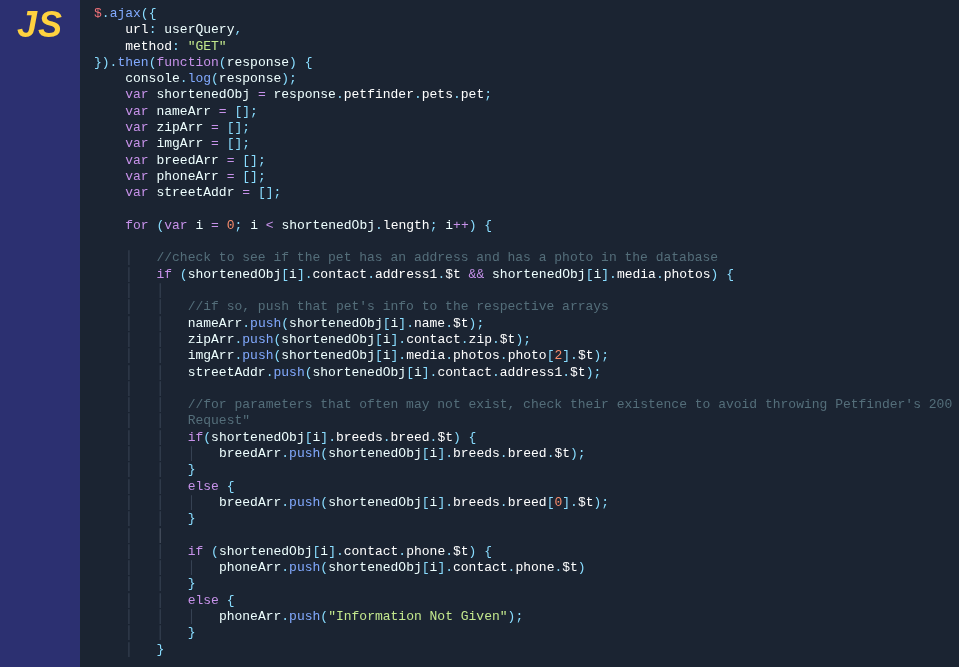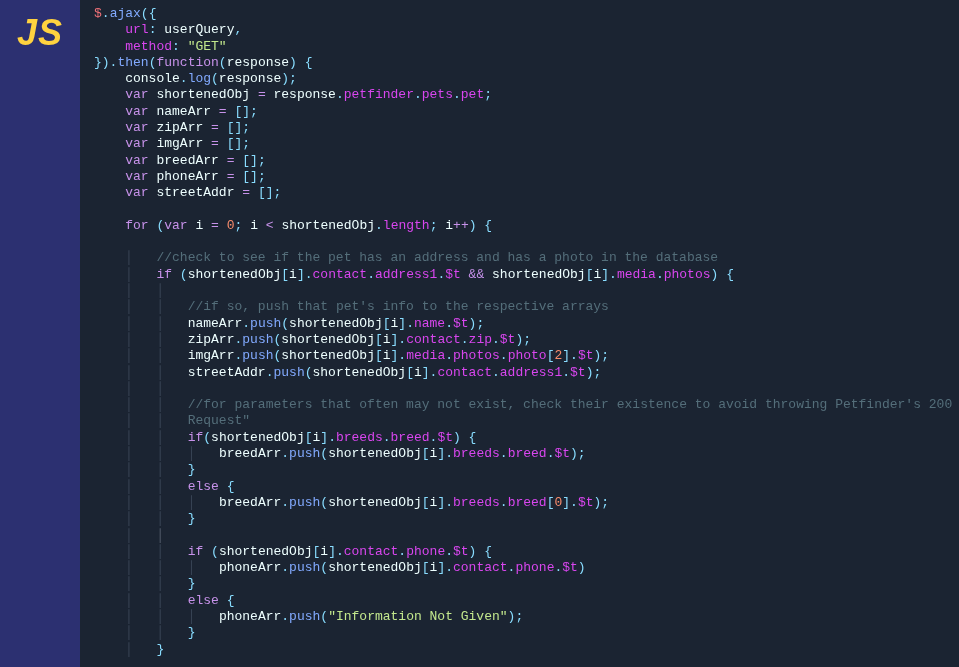--- a/index.html
+++ b/index.html
@@ -7,21 +7,21 @@
   background:#2c3071;
   font-family:Consolas,"Courier New",monospace;
   font-size:13px;
   width:959px;
   height:667px;
   overflow:hidden;
   display:flex;
 }
 .sidebar {
   width:80px;
-  padding-top:12px;
+  padding-top:4px;
   text-align:center;
 }
 .lang {
   color:#ffd23f;
   font-weight:900;
   font-size:36px;
   font-family:Arial,sans-serif;
   letter-spacing:1px;
   font-style:italic;
 }
@@ -30,21 +30,21 @@
   background:#1b2432;
   padding:6px 16px 6px 14px;
   line-height:16.3px;
   color:#ccc;
   overflow:hidden;
   white-space:pre;
 }
 .l { display:block; }
 .kw  { color:#c792ea; }       
 .fn  { color:#82aaff; }       
-.prp { color:#d946ef; }       
+.prp { color:#ffffff; }       
 .str { color:#c3e88d; }       
 .num { color:#f78c6c; }       
 .cmt { color:#546e7a; } 
 .pun { color:#89ddff; }       
 .var { color:#eeffff;margin-top:44px; }       
 .op  { color:#c792ea; }
 .dlr { color:#f07178; }
 .guide { color:#3b4758; }
 .guide2 { color:#555f6e; }
 </style>

